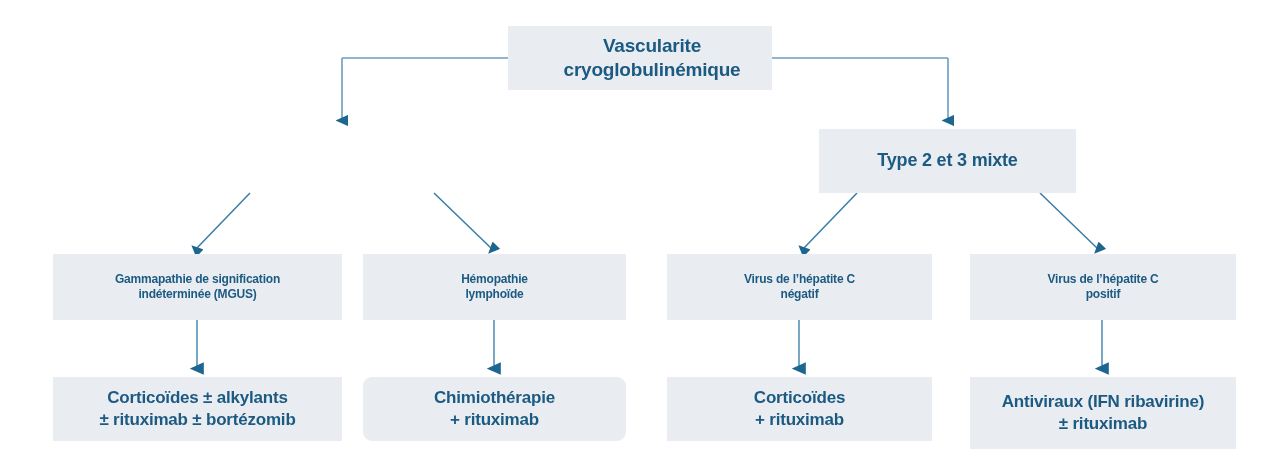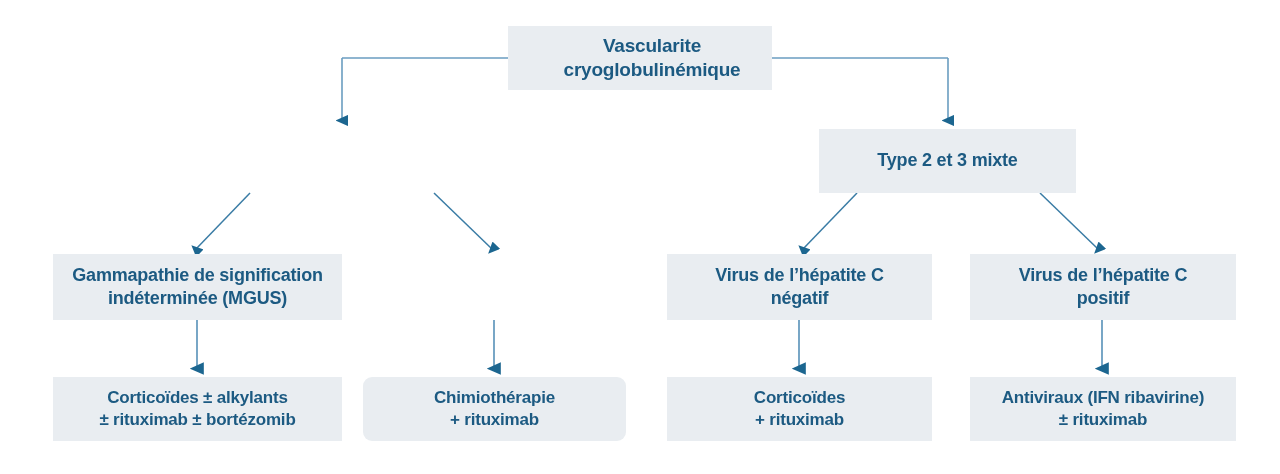--- a/index.html
+++ b/index.html
@@ -25,21 +25,21 @@
     align-items: center;
     justify-content: center;
     text-align: center;
     line-height: 1.28;
     letter-spacing: -0.2px;
     font-stretch: condensed;
     white-space: pre-line;
   }
   .node-root   { font-size: 19px; }
   .node-level2 { font-size: 18px; }
-  .node-level3 { font-size: 18px; }
+  .node-level3 { font-size: 12px; }
   .node-level4 { font-size: 17px; }
 
   svg.connectors {
     position: absolute;
     left: 0;
     top: 0;
     width: 1280px;
     height: 474px;
     pointer-events: none;
   }
@@ -83,32 +83,34 @@
 
   <div class="node node-root" style="left:508px; top:26px; width:264px; height:64px;padding-left:24px;">Vascularite
 cryoglobulinémique</div>
 
 
   <div class="node node-level2" style="left:819px; top:129px; width:257px; height:64px;">Type 2 et 3 mixte</div>
 
   <div class="node node-level3" style="left:53px; top:254px; width:289px; height:66px;">Gammapathie de signification
 indéterminée (MGUS)</div>
 
+  <div class="node node-level3" style="left:363px; top:254px; width:263px; height:66px;">Hémopathie
+lymphoïde</div>
 
   <div class="node node-level3" style="left:667px; top:254px; width:265px; height:66px;">Virus de l’hépatite C
 négatif</div>
 
   <div class="node node-level3" style="left:970px; top:254px; width:266px; height:66px;">Virus de l’hépatite C
 positif</div>
 
   <div class="node node-level4" style="left:53px; top:377px; width:289px; height:64px;">Corticoïdes ± alkylants
 ± rituximab ± bortézomib</div>
 
   <div class="node node-level4" style="left:363px; top:377px; width:263px; height:64px;border-radius:9px;">Chimiothérapie
 + rituximab</div>
 
   <div class="node node-level4" style="left:667px; top:377px; width:265px; height:64px;">Corticoïdes
 + rituximab</div>
 
-  <div class="node node-level4" style="left:970px; top:377px; width:266px; height:64px;">Antiviraux (IFN ribavirine)
+  <div class="node node-level4" style="left:970px; top:377px; width:266px; height:72px;">Antiviraux (IFN ribavirine)
 ± rituximab</div>
 
 </div>
 
 </body></html>

